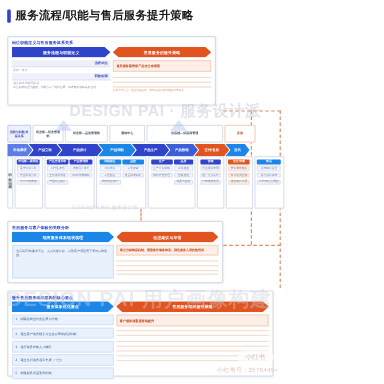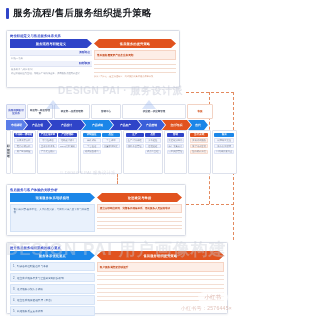--- a/index.html
+++ b/index.html
@@ -14,21 +14,21 @@
 
   
   .wm-big {
     position:absolute; left:6px; top:238px;
     font-size:17px; font-weight:700; letter-spacing:1px;
     color:rgba(200,205,215,0.40);
     white-space:nowrap; pointer-events:none; z-index:5;
   }
   .wm-mid {
     position:absolute; left:58px; top:84px;
-    font-size:10px; font-weight:700; letter-spacing:.5px;
+    font-size:13px; font-weight:700; letter-spacing:.5px;
     color:rgba(190,196,210,0.45);
     white-space:nowrap; pointer-events:none; z-index:5;
   }
   .wm-small {
     position:absolute; left:60px; top:170px;
     font-size:4.2px; letter-spacing:.3px;
     color:rgba(185,190,205,0.55);
     white-space:nowrap; pointer-events:none; z-index:5;
   }
   .wm-badge {
@@ -197,21 +197,21 @@
 <body>
 
 <div class="wm-big">DESIGN PAI 用户画像构建</div>
 <div class="wm-mid">DESIGN PAI · 服务设计派</div>
 <div class="wm-small">© DESIGN PAI 服务设计派</div>
 <div class="wm-badge">小红书</div>
 <div class="wm-id">小红书号：2576445×</div>
 
 <div class="title-row">
   <span class="title-bar"></span>
-  <span class="title-text">服务流程/售后服务组织提升策略</span>
+  <span class="title-text">服务流程/职能与售后服务提升策略</span>
 </div>
 
 <div class="dashed d-h" style="left:186px; top:92px; width:48px;"></div>
 <div class="dashed d-v" style="left:233px; top:92px; height:148px;"></div>
 <div class="dashed d-v" style="left:209px; top:92px; height:112px;"></div>
 <div class="dashed d-h" style="left:186px; top:204px; width:48px;"></div>
 <div class="dashed d-v" style="left:117px; top:174px; height:10px;"></div>
 
 <div class="card" id="panel-top">
   <div class="card-title">岗位职能定义与售后服务体系关系</div>

